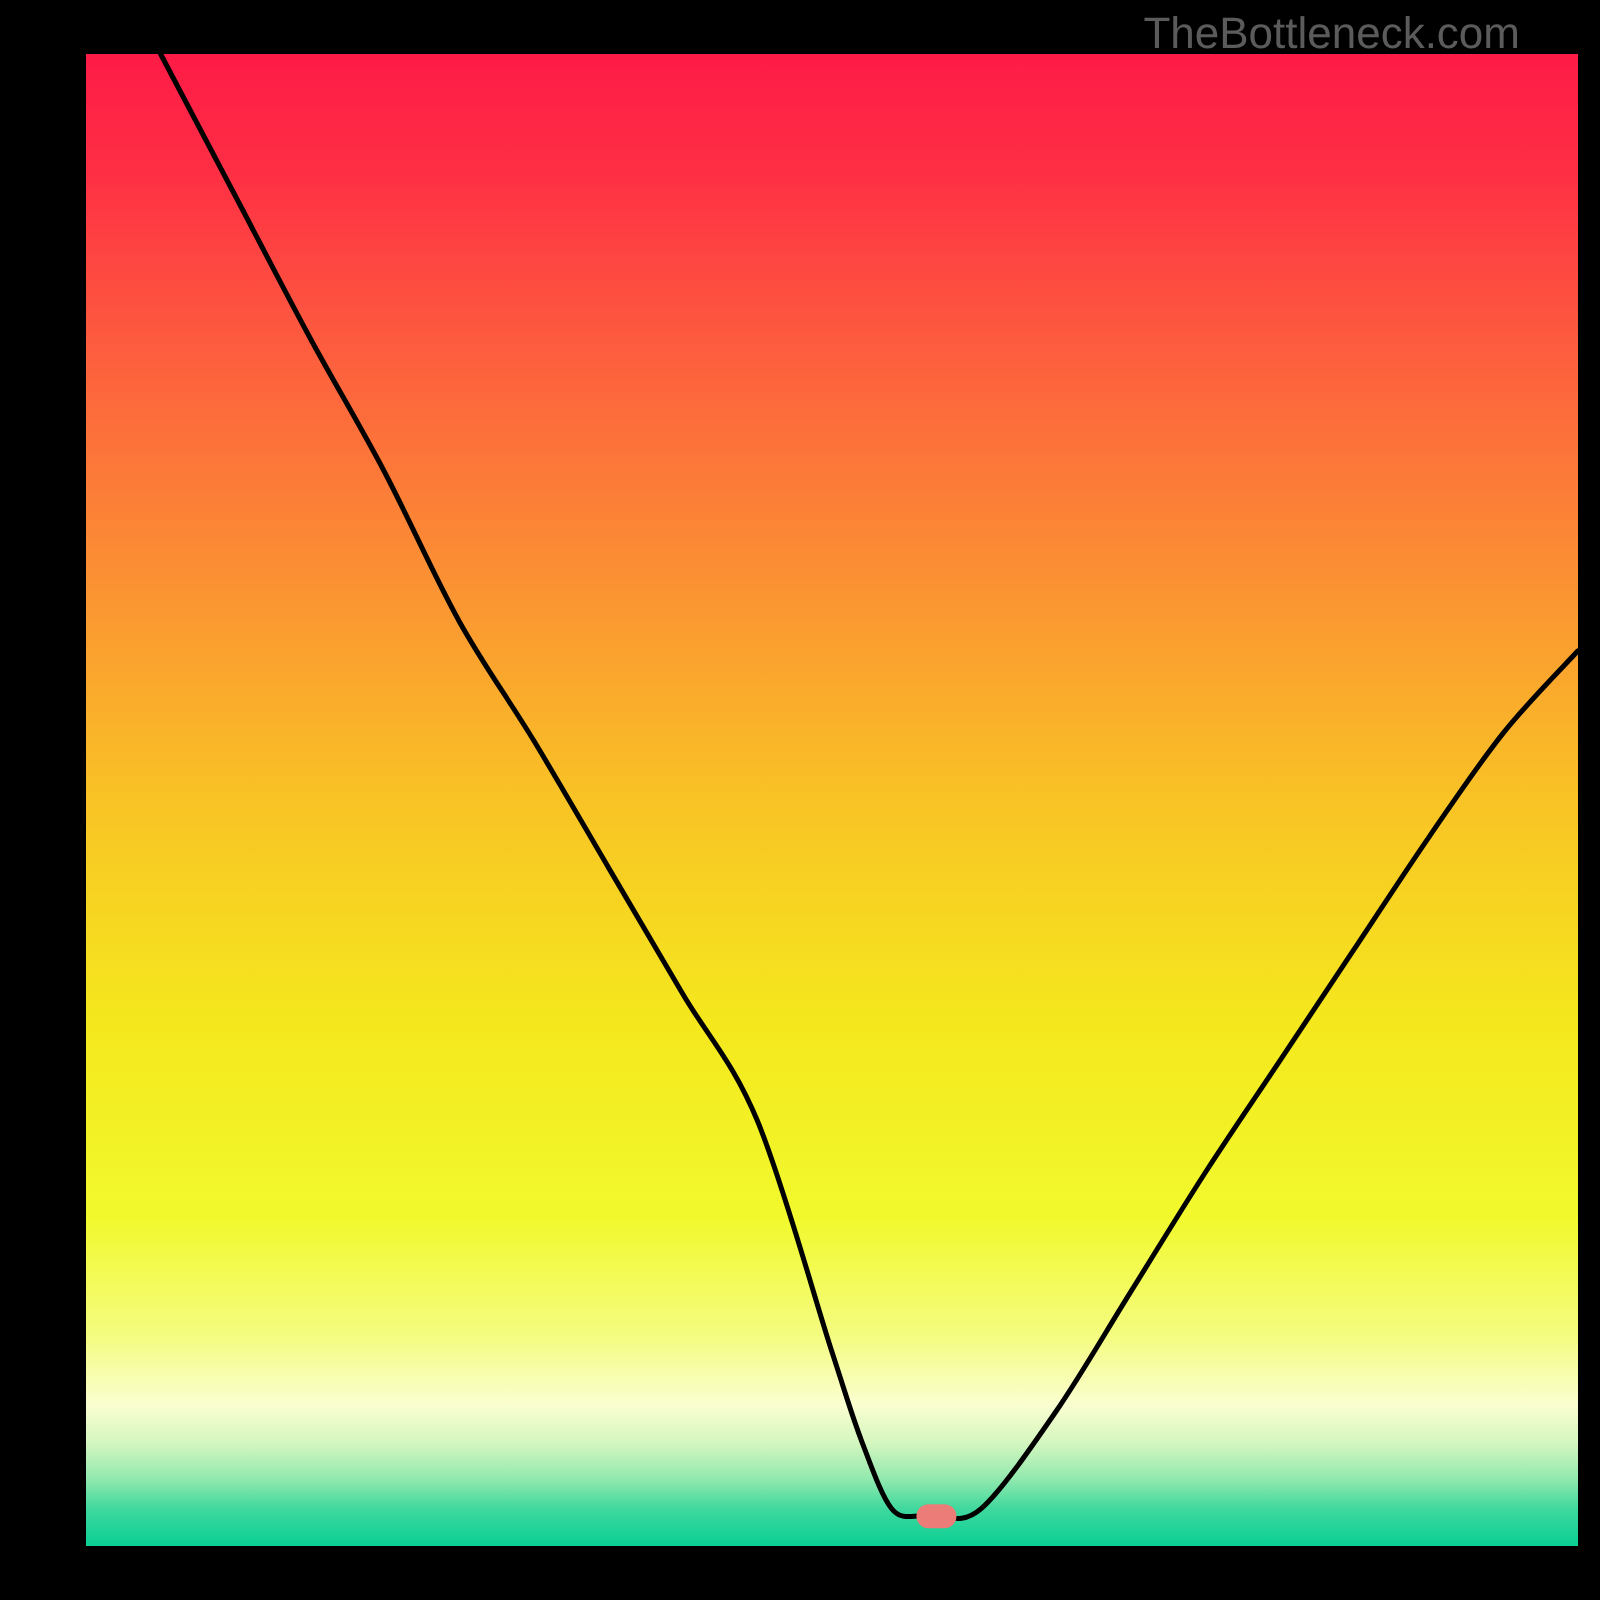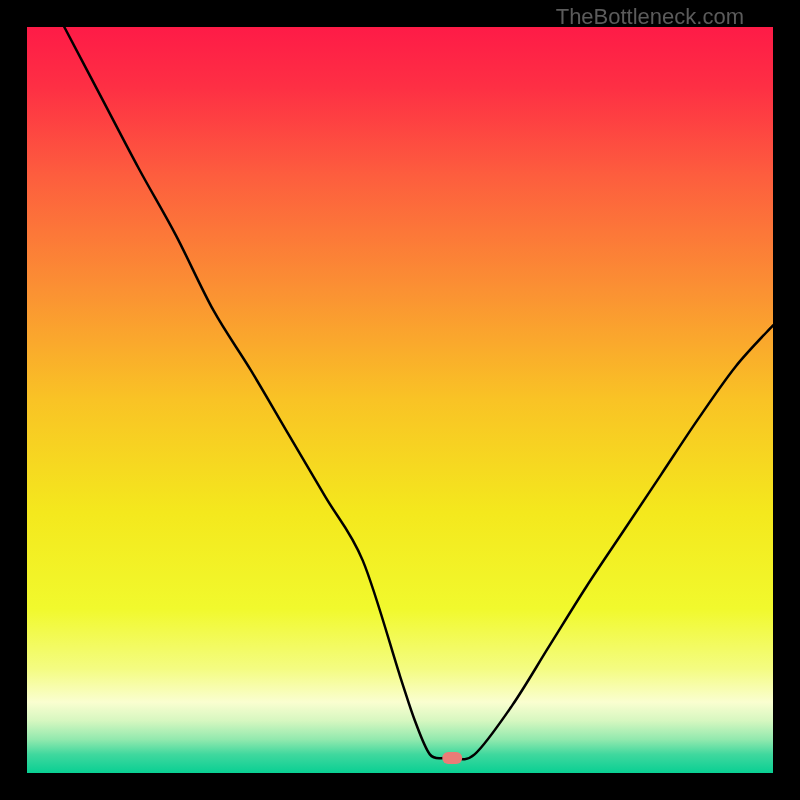--- a/index.html
+++ b/index.html
@@ -1,16 +1,16 @@
 <!DOCTYPE html>
 <html><head>
 <meta charset="utf-8">
 <style>
   body{margin:0;background:#000;}
-  .chart-container{width:754px;height:800px;position:relative;}
+  .chart-container{width:754px;height:800px;position:relative;padding-left:16px;}
   .watermark{position:absolute;top:4px;right:10px;font-family:Arial,Helvetica,sans-serif;font-size:22px;color:#5b5b5b;z-index:10;letter-spacing:0;}
   svg{display:block;}
 </style>
 </head>
 <body>
 
 <div class="chart-container">
   <div class="watermark">TheBottleneck.com</div>
   <svg id="chart-svg" width="800" height="800">
     <defs>

